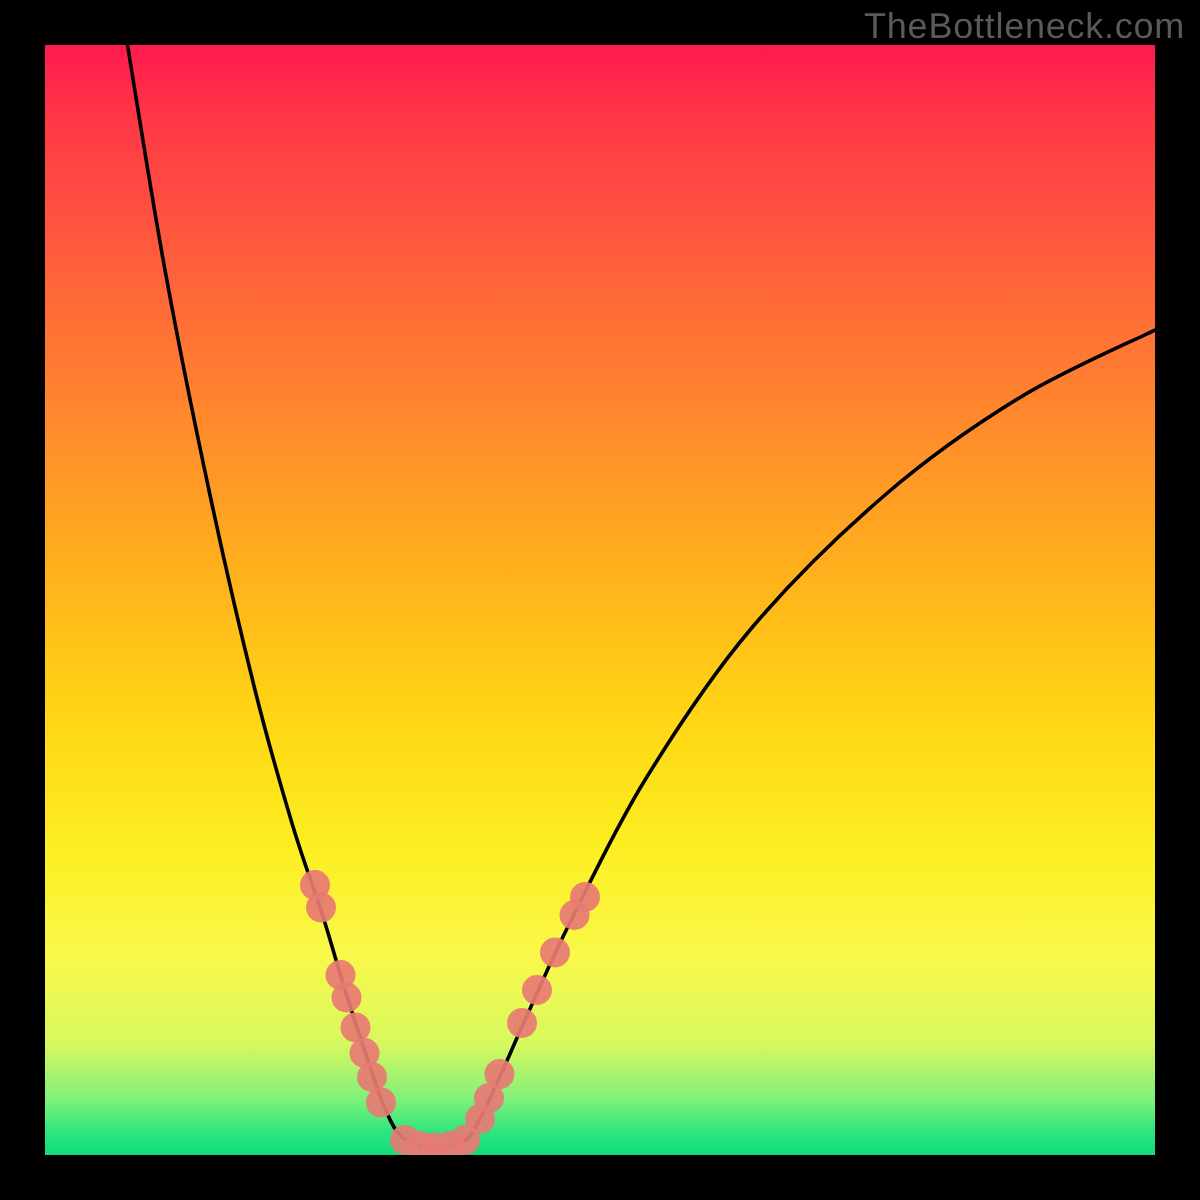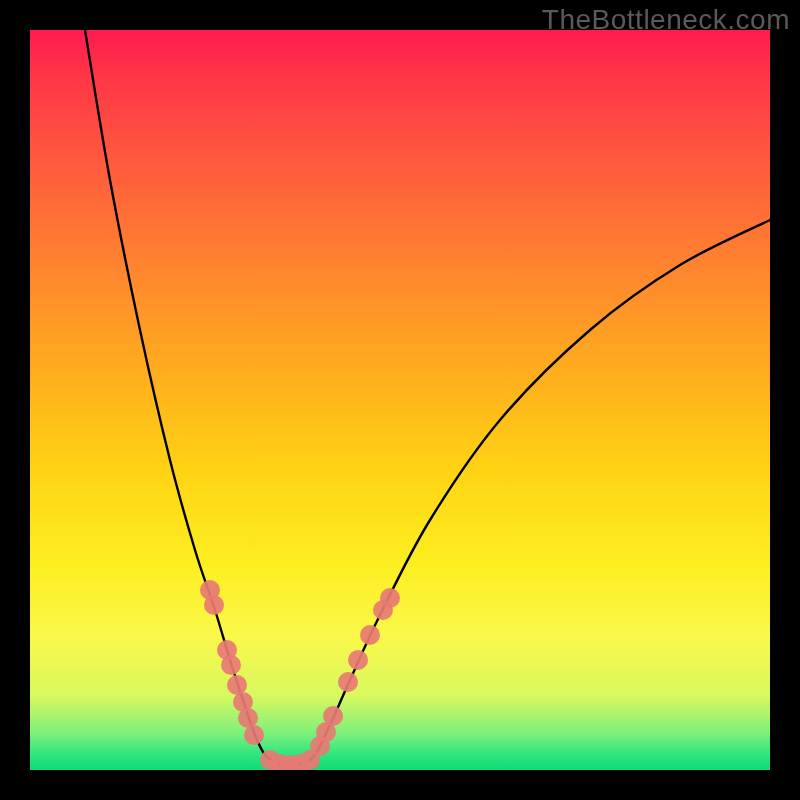--- a/index.html
+++ b/index.html
@@ -36,21 +36,21 @@
       #7ff07a 95%,
       #2de57e 98%,
       #0fdc7a 100%
     );
   }
   .watermark {
     position: absolute;
     top: 4px;
     right: 10px;
     color: #5a5a5a;
-    font-size: 28px;
+    font-size: 24px;
     letter-spacing: 0.5px;
     user-select: none;
   }
   svg.curves {
     position: absolute;
     left: 0;
     top: 0;
   }
 </style>
 </head>

